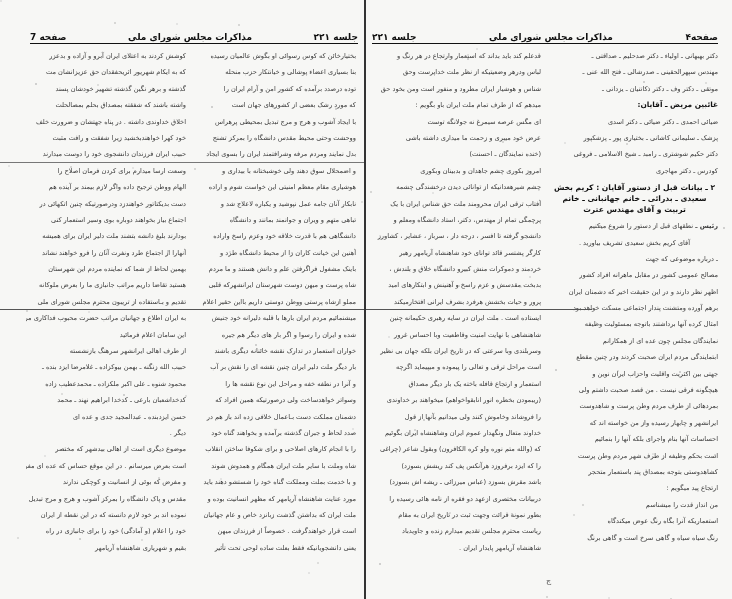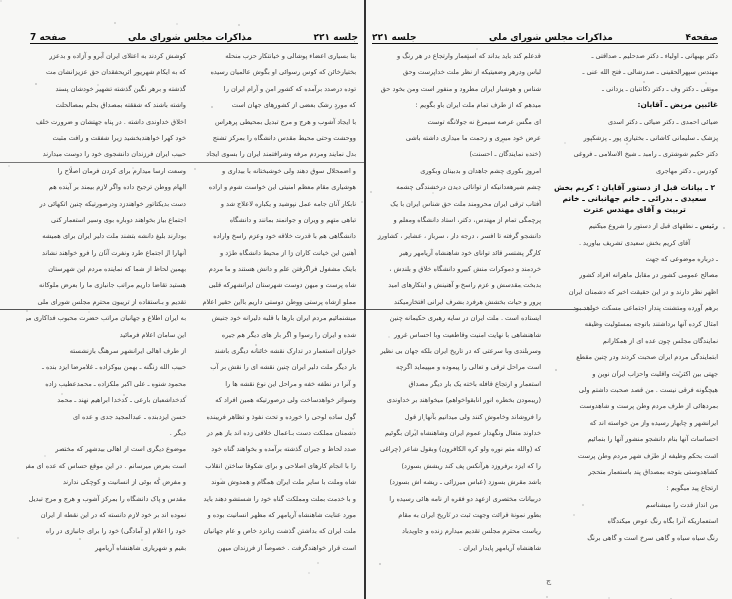--- a/index.html
+++ b/index.html
@@ -44,43 +44,42 @@
 <div class="spread">
 
   <div class="page left">
     <div class="header">
       <span>جلسه ۲۲۱</span>
       <span>مذاکرات مجلس شورای ملی</span>
       <span>صفحه 7</span>
     </div>
     <div class="columns">
       <div class="col" id="lp-colR">
+          <span class="line">بختیارخائن که کوس رسوائی او بگوش عالمیان رسیده</span>
           <span class="line">بنا بسیاری اعضاء پوشالی و خیانتکار حزب منحله</span>
-          <span class="line">بختیارخائن که کوس رسوائی او بگوش عالمیان رسیده</span>
           <span class="line">توده درصدد برآمده که کشور امن و آرام ایران را</span>
           <span class="line">که مورد رشک بعضی از کشورهای جهان است</span>
           <span class="line">با ایجاد آشوب و هرج و مرج تبدیل بمحیطی پرهراس</span>
           <span class="line">ووحشت وحتی محیط مقدس دانشگاه را بمرکز تشنج</span>
           <span class="line">بدل نمایند ومردم مرفه وشرافتمند ایران را بسوی ایجاد</span>
           <span class="line">و اضمحلال سوق دهند ولی خوشبختانه با بیداری و</span>
           <span class="line">هوشیاری مقام معظم امنیتی این خواست شوم و اراده</span>
           <span class="line">نابکار آنان جامه عمل نپوشید و یکباره لاعلاج شد و</span>
           <span class="line">تباهی متهم و ویران و جوانمند بمانند و دانشگاه</span>
           <span class="line">دانشگاهی هم با قدرت خلاقه خود وعزم راسخ واراده</span>
           <span class="line">آهنین این خیانت کاران را از محیط دانشگاه طرد و</span>
           <span class="line">باینک مشغول فراگرفتن علم و دانش هستند و ما مردم</span>
           <span class="line">شاه پرست و میهن دوست شهرستان ایرانشهرکه قلبی</span>
           <span class="line">مملو ازشاه پرستی ووطن دوستی داریم بااین حقیر اعلام</span>
           <span class="line">میشنمائیم مردم ایران بارها با قلبه دلیرانه خود جنیش</span>
           <span class="line">شده و ایران را رسوا و اگر بار های دیگر هم جیره</span>
           <span class="line">خواران استعمار در تدارک نقشه خائنانه دیگری باشند</span>
           <span class="line">بار دیگر ملت دلیر ایران چنین نقشه ای را نقش بر آب</span>
           <span class="line">و آنرا در نطفه خفه و مراحل این نوع نقشه ها را</span>
           <span class="line">وسواتر خواهدساخت ولی درصورتیکه همین افراد که</span>
-          <span class="line">گول ساده لوحی را خورده و تحت نفوذ و تظاهر فریبنده</span>
           <span class="line">دشمنان مملکت دست بـاعمال خلافی زده اند باز هم در</span>
           <span class="line">صدد لحاظ و جبران گذشته برآمده و بخواهند گناه خود</span>
           <span class="line">را با انجام کارهای اصلاحی و برای شکوفا ساختن انقلاب</span>
           <span class="line">شاه وملت با سایر ملت ایران همگام و همدوش شوند</span>
           <span class="line">و با خدمت بملت ومملکت گناه خود را شستشو دهند باید</span>
           <span class="line">مورد عنایت شاهنشاه آریامهر که مظهر انسانیت بوده و</span>
           <span class="line">ملت ایران که بداشتن گذشت زبانزد خاص و عام جهانیان</span>
           <span class="line">است قرار خواهندگرفت . خصوصاً از فرزندان میهن</span>
           <span class="line">یعنی دانشجویانیکه فقط بعلت ساده لوحی تحت تأثیر</span>
         </div>
@@ -154,21 +153,21 @@
             <span class="line">مصالح عمومی کشور در مقابل ماهرانه افراد کشور</span>
             <span class="line">اظهر نظر دارند و در این حقیقت اخیر که دشمنان ایران</span>
             <span class="line">برهم آورده ومتشنت پندار اجتماعی مسکت خواهد بود</span>
             <span class="line">امثال کرده آنها برداشتند باتوجه بمسئولیت وظیفه</span>
             <span class="line">نمایندگان مجلس چون عده ای از همکارانم</span>
             <span class="line">ابتمایندگی مردم ایران صحبت کردند ودر چنین مقطع</span>
             <span class="line">جهتی بین اکثریت واقلیت واحزاب ایران نوین و</span>
             <span class="line">هیچگونه فرقی نیست . من قصد صحبت داشتم ولی</span>
             <span class="line">بمردهائی از طرف مردم وطن پرست و شاهدوست</span>
             <span class="line">ایرانشهر و چابهار رسیده واز من خواسته اند که</span>
-            <span class="line">احساسات آنها بنام دانشجو منشور آنها را بنمائیم</span>
+            <span class="line">احساسات آنها بنام واجرای بلکه آنها را بنمائیم</span>
             <span class="line">است بحکم وظیفه از طرف شهر مردم وطن پرست</span>
             <span class="line">کشاهدوستی بتوجه بمصداق پند باستعمار متحجر</span>
             <span class="line">ارتجاع پید میگویم :</span>
             <span class="line">من انداز قدت را میشناسم</span>
             <span class="line">استعماریکه آنرا بگاه رنگ عوض میکندگاه</span>
             <span class="line">رنگ سیاه سیاه و گاهی سرخ است و گاهی برنگ</span>
           </div>
       </div>
       <div class="col" id="rp-colL">
           <span class="line">قدعلم کند باید بداند که استعمار وارتجاع در هر رنگ و</span>

